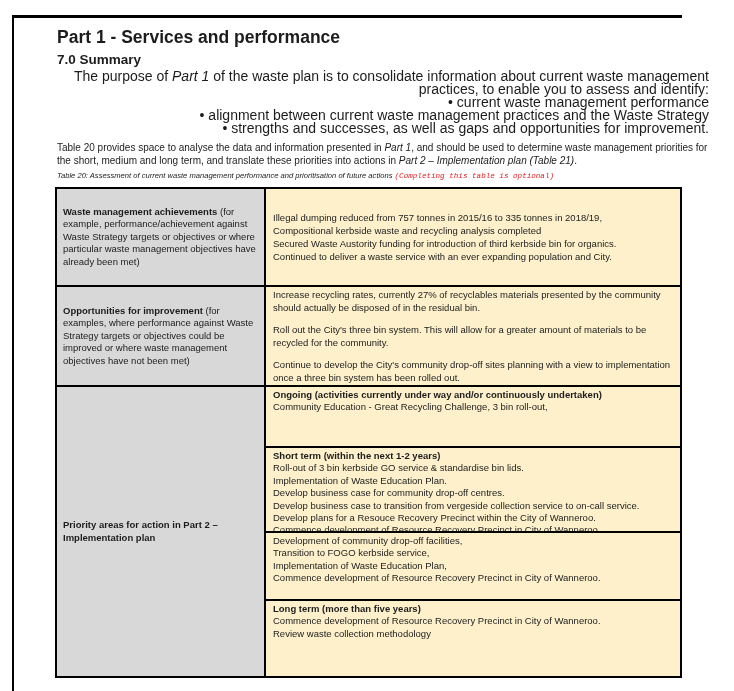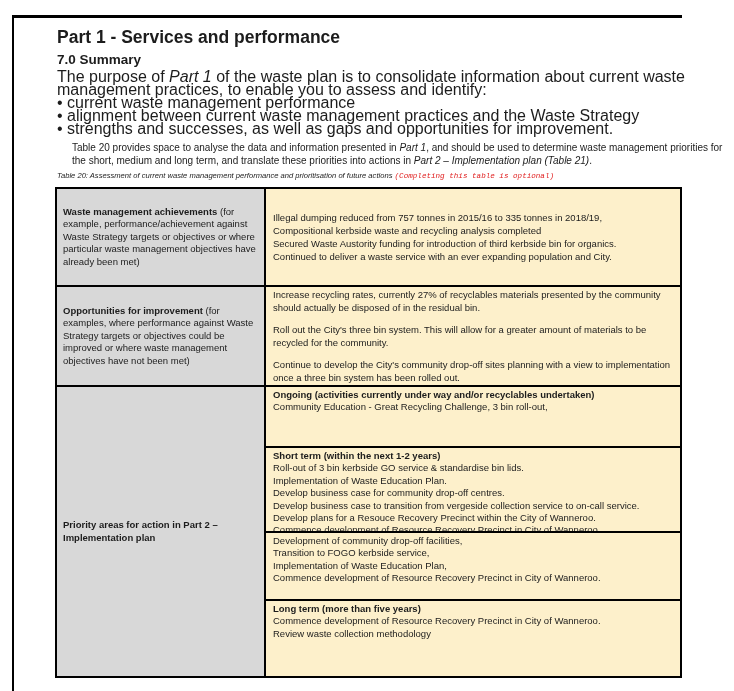--- a/index.html
+++ b/index.html
@@ -15,23 +15,23 @@
     width:734px;height:691px;position:relative;background:#ffffff;
     font-family:"Liberation Sans", sans-serif;color:var(--text);
     overflow:hidden;
   }
   .top-rule{position:absolute;left:12px;top:15px;width:670px;height:3px;background:var(--border);}
   .left-rule{position:absolute;left:12px;top:15px;width:2px;height:676px;background:var(--border);}
 
   .title{position:absolute;left:57px;top:27px;font-size:17.5px;font-weight:bold;white-space:nowrap;}
   .section-heading{position:absolute;left:57px;top:52px;font-size:13.5px;font-weight:bold;white-space:nowrap;}
 
-  .intro{position:absolute;left:57px;top:70px;width:652px;font-size:16px;line-height:13px;}
+  .intro{position:absolute;left:57px;top:70px;width:652px;font-size:14px;line-height:13px;text-align:right;}
   .intro .bullets div{white-space:nowrap;}
-  .table-intro{position:absolute;left:72px;top:141px;width:652px;font-size:10px;line-height:13px;}
+  .table-intro{position:absolute;left:57px;top:141px;width:652px;font-size:10px;line-height:13px;}
   .ital{font-style:italic;}
 
   .caption{position:absolute;left:57px;top:171px;font-size:7.6px;font-style:italic;white-space:nowrap;}
   .caption .note{color:var(--caption-note-red);font-family:Liberation Mono, monospace;}
 
   .tbl{
     position:absolute;left:55px;top:187px;width:627px;height:491px;
     border:2px solid var(--border);background:var(--content-cell-bg);
     display:flex;flex-direction:column;font-size:9.5px;
   }
@@ -119,21 +119,21 @@
     </div>
   </div>
 
   <div class="trow r3">
     <div class="lcell">
       <div class="b">Priority areas for action in Part 2 – Implementation plan</div>
     </div>
     <div class="subcol">
 
       <div class="sub sub-ongoing">
-        <div class="sub-h">Ongoing (activities currently under way and/or recyclables undertaken)</div>
+        <div class="sub-h">Ongoing (activities currently under way and/or continuously undertaken)</div>
         <div>Community Education - Great Recycling Challenge, 3 bin roll-out,</div>
       </div>
 
       <div class="sub sub-short">
         <div class="sub-h">Short term (within the next 1-2 years)</div>
         <div>Roll-out of 3 bin kerbside GO service &amp; standardise bin lids.</div>
         <div>Implementation of Waste Education Plan.</div>
         <div>Develop business case for community drop-off centres.</div>
         <div>Develop business case to transition from vergeside collection service to on-call service.</div>
         <div>Develop plans for a Resouce Recovery Precinct within the City of Wanneroo.</div>

